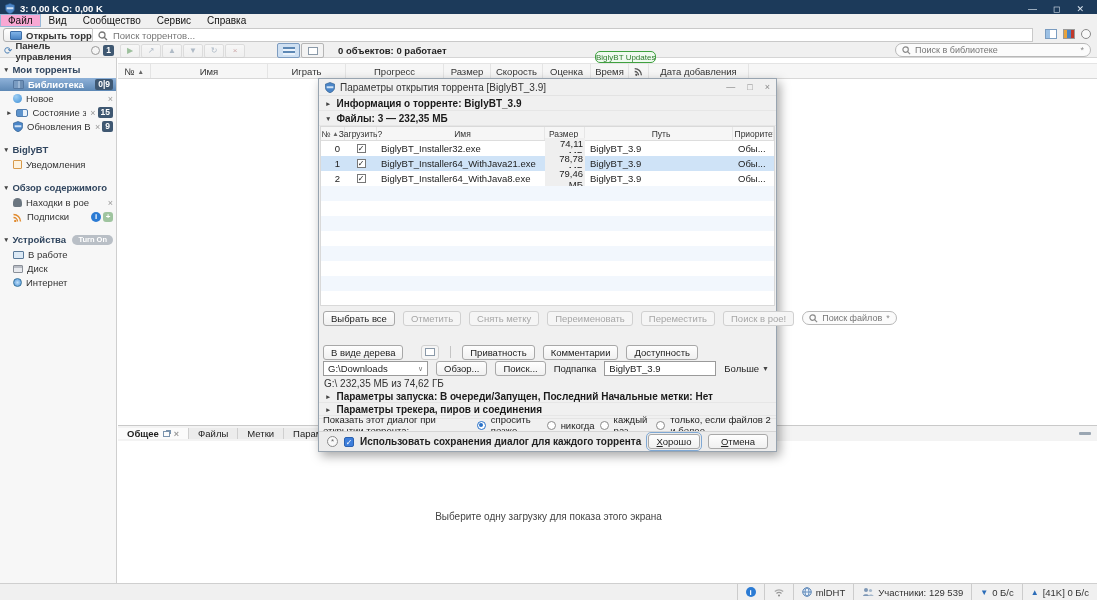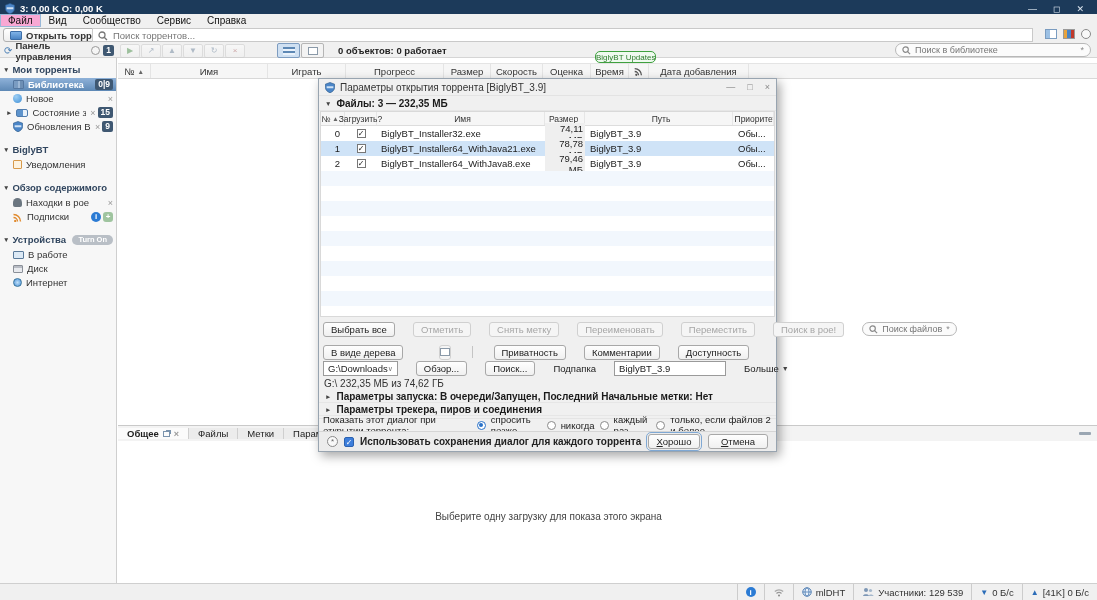--- a/index.html
+++ b/index.html
@@ -93,23 +93,23 @@
 .c-name{width:168px;padding-left:4px;overflow:hidden;white-space:nowrap}
 .c-size{width:40px;text-align:right;padding-right:2px;justify-content:flex-end}
 .ft-row .c-size{background:#efefef}
 .c-path{width:148px;padding-left:5px}
 .c-pri{flex:1;padding-left:5px;overflow:hidden;white-space:nowrap}
 .ft-fill{flex:1;background:repeating-linear-gradient(to bottom,#f2f7fd 0 15px,#fff 15px 30px)}
 .cb{width:9px;height:9px;border:1px solid #777;background:#fff;font-size:8px;line-height:8px;text-align:center;color:#222}
 .btn{background:linear-gradient(#fefefe,#f0f0f0);border:1px solid #a8a8a8;border-radius:3px;height:15px;display:inline-flex;align-items:center;justify-content:center;padding:0 7px;font-size:9.5px;color:#222;white-space:nowrap}
 .btn.disabled{color:#a6a6a6;border-color:#d0d0d0;background:#f5f5f5}
 .btn.focus{outline:1px solid #7fa8d4;outline-offset:1px}
-.dlg-row{display:flex;align-items:center;gap:18px;padding:0 4px;flex:0 0 auto}
+.dlg-row{display:flex;align-items:center;gap:8px;padding:0 4px;flex:0 0 auto}
 .r1{margin-top:4px;height:16px}
-.r2{margin-top:7px;height:16px}
+.r2{margin-top:18px;height:16px}
 .v-sep{width:1px;height:12px;background:#c4c4c4;margin:0 3px}
 .combo{width:183px;height:15px;background:#fff;border:1px solid #9a9a9a;display:flex;align-items:center;padding:0 4px;font-size:9.5px}
 .combo .chev{margin-left:auto;color:#777;font-size:7px}
 .txt-input{height:15px;background:#fff;border:1px solid #9a9a9a;padding:0 4px;font-size:9.5px;font-family:inherit;color:#222}
 .flat-more{display:flex;align-items:center;gap:3px;margin-left:auto;padding-right:3px;font-size:9.5px;color:#222}
 .small-info{padding:1px 5px;font-size:10px;color:#333;flex:0 0 auto}
 .radio{width:9px;height:9px;border:1px solid #8a8a8a;border-radius:50%;background:#fff;position:relative;flex:0 0 auto}
 .radio.sel{border-color:#2a72c8}
 .radio.sel::after{content:"";position:absolute;left:1.5px;top:1.5px;width:4px;height:4px;border-radius:50%;background:#2a72c8}
 .radio-row{height:13px;font-size:9.5px;gap:5px;border-top:1px solid #e4e4e4;margin-top:2px}
@@ -411,20 +411,24 @@
         <rect x="2" y="5" width="8" height="2.4" fill="#cfe2f5"></rect>
       </svg>
     <span>Параметры открытия торрента [BiglyBT_3.9]</span>
     <span class="ctrls">
       <span>—</span>
       <span>□</span>
       <span>×</span>
     </span>
   </div>
   <div class="sec-hdr">
+    <span class="sb-arrow">►</span>
+    <span>Информация о торренте: BiglyBT_3.9</span>
+  </div>
+  <div class="sec-hdr">
     <span class="sb-arrow">▼</span>
     <span>Файлы: 3 — 232,35 МБ</span>
   </div>
   <div class="ftable">
     <div class="ft-head">
       <div class="c-num">
           <span>№</span>
           <span class="sort-ic">▲</span>
         </div>
       <div class="c-chk">

